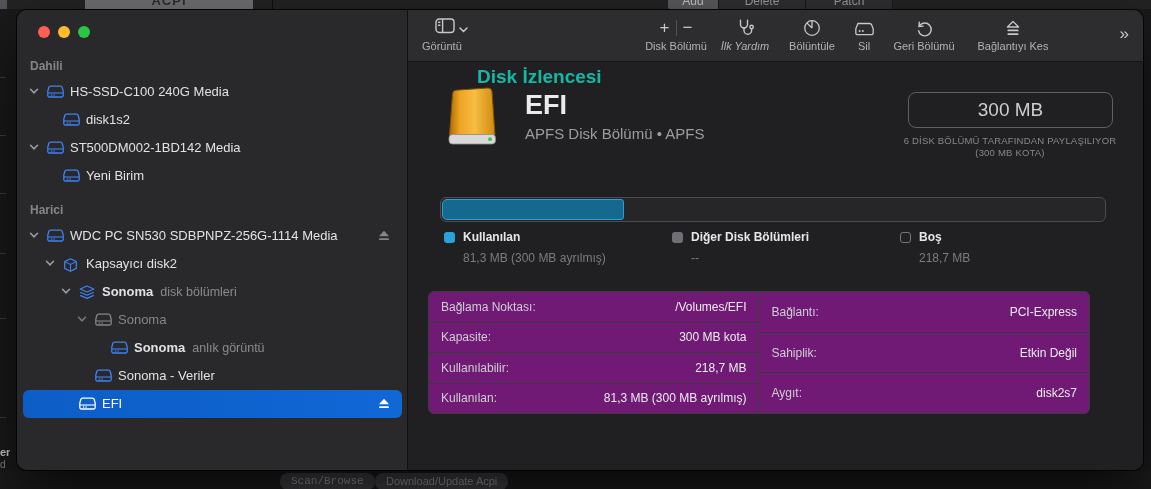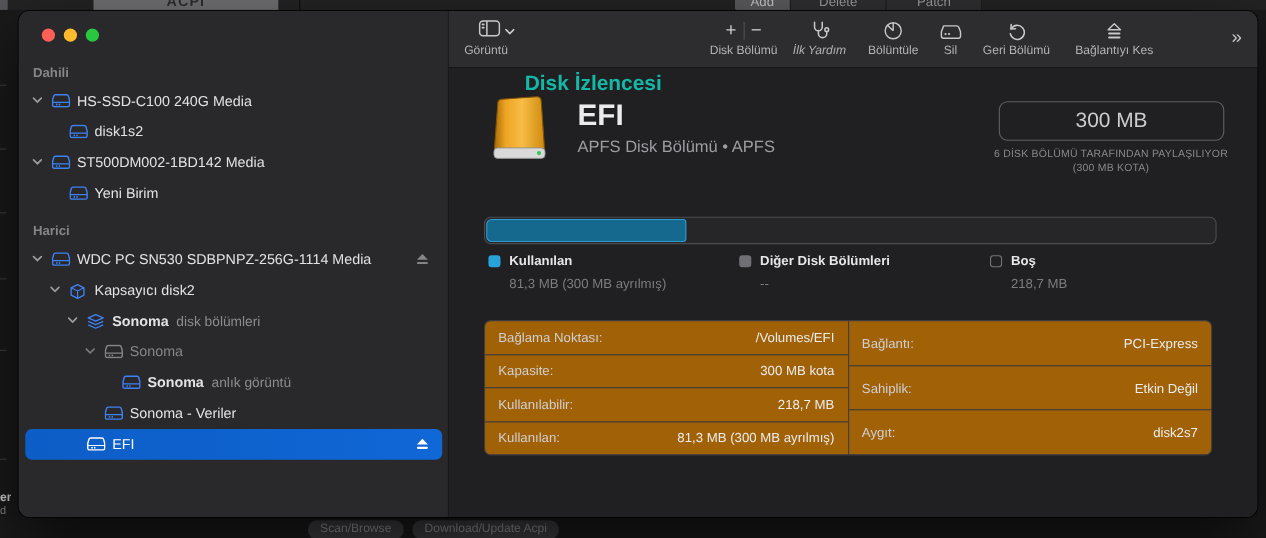--- a/index.html
+++ b/index.html
@@ -81,21 +81,21 @@
 
   .legend-item{position:absolute;top:220px;}
   .leg-head{display:flex;align-items:center;gap:8px;}
   .sw{width:11px;height:11px;border-radius:3px;box-sizing:border-box;}
   .sw.used{background:#27a3da;}
   .sw.other{background:#707074;}
   .sw.free{background:transparent;border:1.5px solid #76767a;}
   .leg-label{font-size:12px;font-weight:700;color:#e6e6e9;white-space:nowrap;}
   .leg-value{font-size:12px;color:#7c7c81;margin:7px 0 0 19px;white-space:nowrap;}
 
-  .info-table{position:absolute;left:32px;top:281px;width:662px;height:123px;background:#a16207;
+  .info-table{position:absolute;left:20px;top:281px;width:662px;height:123px;background:#701a75;
     border:1px solid #3d3d40;border-radius:6px;box-sizing:border-box;display:flex;}
   .info-col{flex:1;display:flex;flex-direction:column;}
   .info-col + .info-col{border-left:1px solid #3d3d40;}
   .info-row{flex:1;display:flex;justify-content:space-between;align-items:center;padding:0 12px;}
   .info-row + .info-row{border-top:1px solid #39393c;}
   .info-label{font-size:12px;color:#cfcfd3;white-space:nowrap;}
   .info-value{font-size:12px;color:#ececef;white-space:nowrap;}
 </style>
 </head>
 <body>
@@ -112,21 +112,21 @@
     </div>
     <div class="seg" style="width: 86px;">
       <span>Delete</span>
     </div>
     <div class="seg" style="width: 86px;">
       <span>Patch</span>
     </div>
   </div>
 <div class="bg-bottom"></div>
 <div id="bottom-pills">
-    <div class="pill" style="left: 280px;">Scan/Browse</div>
+    <div class="pill" style="left: 280px; font-family: Liberation Mono, monospace;">Scan/Browse</div>
     <div class="pill" style="left: 375px;">Download/Update Acpi</div>
   </div>
 <div id="edge-decor">
     <div class="edge-line" style="top: 77px;"></div>
     <div class="edge-line" style="top: 135px;"></div>
     <div class="edge-line" style="top: 193px;"></div>
     <div class="edge-line" style="top: 253px;"></div>
     <div class="edge-line" style="top: 318px;"></div>
     <div class="edge-line" style="top: 417px;"></div>
     <div class="edge-frag f1">en</div>

